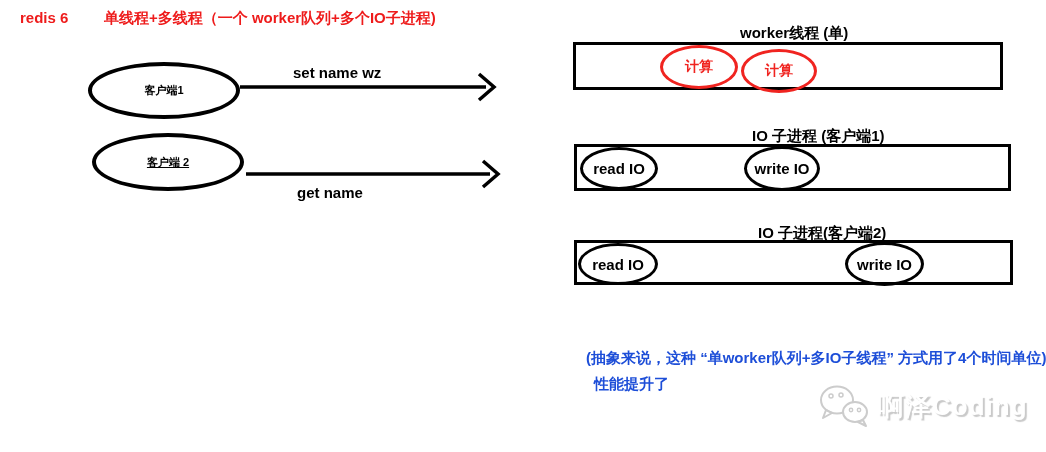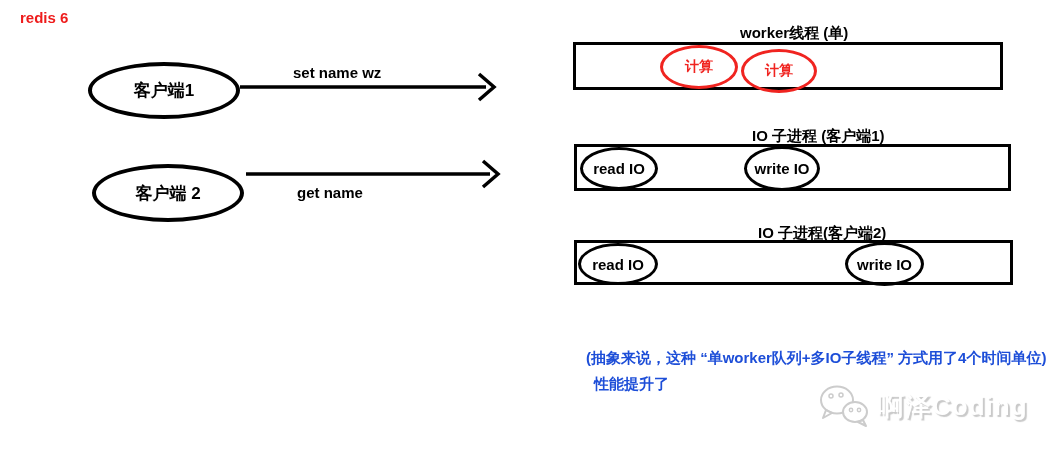--- a/index.html
+++ b/index.html
@@ -15,21 +15,21 @@
   .red-text { color: #ee1b1b; font-weight: bold; font-size: 15px; }
   .blue-text { color: #1d4ed8; font-weight: bold; font-size: 15px; }
   .black-label { color: #000000; font-weight: bold; font-size: 15px; }
   .ellipse {
     border: 4px solid #000000;
     border-radius: 50%;
     display: flex;
     align-items: center;
     justify-content: center;
     font-weight: bold;
-    font-size: 17px;
+    font-size: 11px;
     color: #000000;
     background: transparent;
   }
   .small-ellipse {
     border: 3px solid #000000;
     border-radius: 50%;
     display: flex;
     align-items: center;
     justify-content: center;
     font-weight: bold;
@@ -60,31 +60,32 @@
     letter-spacing: 1px;
     white-space: nowrap;
   }
 </style>
 </head>
 <body>
 
 <div id="canvas">
 
   <div class="abs red-text" style="left:20px; top:9px;">redis 6</div>
+  <div class="abs red-text" style="left:104px; top:9px;">单线程+多线程（一个 worker队列+多个IO子进程)</div>
 
   <div class="abs ellipse" style="left:88px; top:62px; width:152px; height:57px;">
     <span>客户端1</span>
   </div>
   <div class="abs black-label" style="left:293px; top:64px;text-align:center;">set name wz</div>
   <svg class="abs" style="left:238px; top:72px;" width="262" height="30" viewBox="0 0 262 30">
     <line x1="2" y1="15" x2="248" y2="15" stroke="#000000" stroke-width="3.5"></line>
     <polyline points="241,2 256,15 241,28" fill="none" stroke="#000000" stroke-width="3.5"></polyline>
   </svg>
 
-  <div class="abs ellipse" style="left:92px; top:164px; width:152px; height:58px;">
+  <div class="abs ellipse" style="left:92px; top:133px; width:152px; height:58px;text-decoration:underline;">
     <span>客户端 2</span>
   </div>
   <div class="abs black-label" style="left:297px; top:160px;margin-top:24px;">get name</div>
   <svg class="abs" style="left:244px; top:159px;" width="260" height="30" viewBox="0 0 260 30">
     <line x1="2" y1="15" x2="246" y2="15" stroke="#000000" stroke-width="3.5"></line>
     <polyline points="239,2 254,15 239,28" fill="none" stroke="#000000" stroke-width="3.5"></polyline>
   </svg>
 
   <div class="abs black-label" style="left:740px; top:24px;">worker线程 (单)</div>
   <div class="abs box" style="left:573px; top:42px; width:430px; height:48px;"></div>

